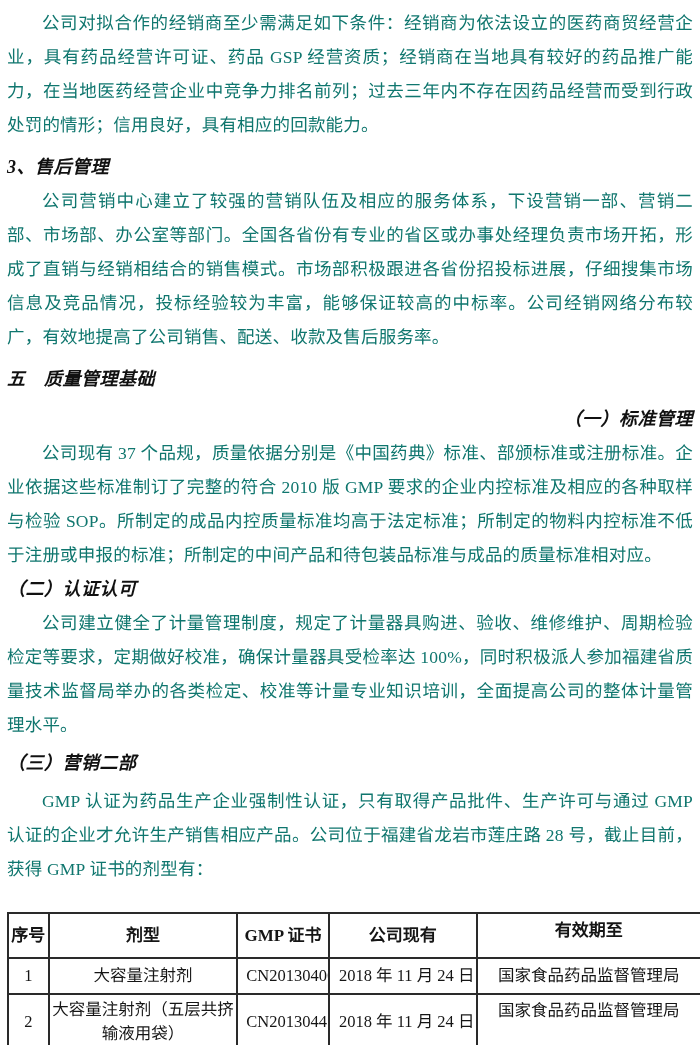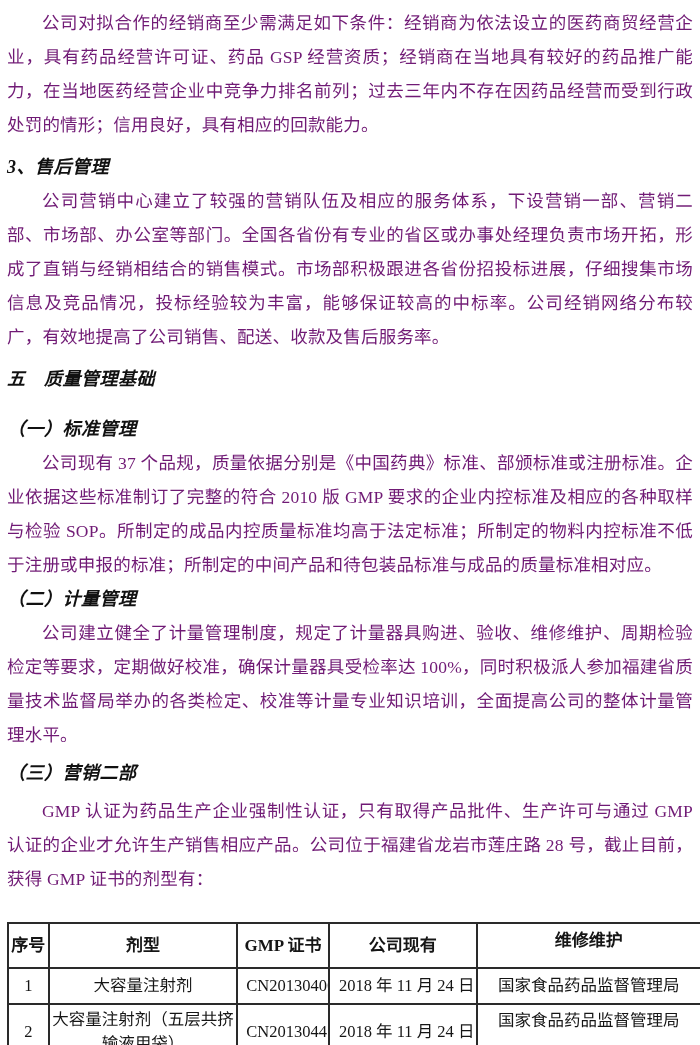--- a/index.html
+++ b/index.html
@@ -17,34 +17,34 @@
     padding: 6px 7px 0 7px;
   }
   .para {
     margin: 0;
     font-size: 17.5px;
     line-height: 34px;
     text-align: justify;
     text-align-last: left;
     text-indent: 2em;
     letter-spacing: 0.2px;
-    color: #701a75;
+    color: #0f766e;
   }
   .heading {
     margin: 0;
     font-size: 18px;
     font-weight: bold;
     line-height: 34px;
     color: #111111;
     letter-spacing: 0.5px;
     font-style: italic;
   }
   .h-after-sales { margin-top: 8px; }
   .h-quality     { margin-top: 8px; }
-  .h-standard    { margin-top: 16px; }
+  .h-standard    { margin-top: 6px; text-align: right; }
   .h-metrology   { margin-top: 0; }
   .h-cert        { margin-top: 4px; }
   .p-cert        { margin-top: 4px; }
 
   table.gmp-table {
     border-collapse: collapse;
     table-layout: fixed;
     width: 695px;
     margin: 26px 0 0 0;
     font-size: 16.5px;
@@ -83,21 +83,21 @@
 <h3 class="heading h-after-sales">3、售后管理</h3>
 
 <p class="para">公司营销中心建立了较强的营销队伍及相应的服务体系，下设营销一部、营销二部、市场部、办公室等部门。全国各省份有专业的省区或办事处经理负责市场开拓，形成了直销与经销相结合的销售模式。市场部积极跟进各省份招投标进展，仔细搜集市场信息及竞品情况，投标经验较为丰富，能够保证较高的中标率。公司经销网络分布较广，有效地提高了公司销售、配送、收款及售后服务率。</p>
 
 <h3 class="heading h-quality">五　质量管理基础</h3>
 
 <h3 class="heading h-standard">（一）标准管理</h3>
 
 <p class="para">公司现有 37 个品规，质量依据分别是《中国药典》标准、部颁标准或注册标准。企业依据这些标准制订了完整的符合 2010 版 GMP 要求的企业内控标准及相应的各种取样与检验 SOP。所制定的成品内控质量标准均高于法定标准；所制定的物料内控标准不低于注册或申报的标准；所制定的中间产品和待包装品标准与成品的质量标准相对应。</p>
 
-<h3 class="heading h-metrology">（二）计量管理</h3>
+<h3 class="heading h-metrology">（二）认证认可</h3>
 
 <p class="para">公司建立健全了计量管理制度，规定了计量器具购进、验收、维修维护、周期检验检定等要求，定期做好校准，确保计量器具受检率达 100%，同时积极派人参加福建省质量技术监督局举办的各类检定、校准等计量专业知识培训，全面提高公司的整体计量管理水平。</p>
 
 <h3 class="heading h-cert">（三）营销二部</h3>
 
 <p class="para p-cert">GMP 认证为药品生产企业强制性认证，只有取得产品批件、生产许可与通过 GMP 认证的企业才允许生产销售相应产品。公司位于福建省龙岩市莲庄路 28 号，截止目前，获得 GMP 证书的剂型有：</p>
 
 <table class="gmp-table">
   <colgroup>
     <col class="col-no">
@@ -105,21 +105,21 @@
     <col class="col-cert">
     <col class="col-valid">
     <col class="col-agency">
   </colgroup>
   <thead>
     <tr>
       <th>序号</th>
       <th>剂型</th>
       <th>GMP 证书</th>
       <th>公司现有</th>
-      <th class="col-agency">维修维护</th>
+      <th class="col-agency">有效期至</th>
     </tr>
   </thead>
   <tbody>
     <tr class="row-1">
       <td>1</td>
       <td>大容量注射剂</td>
       <td class="cell-cert">CN20130406</td>
       <td class="cell-valid">2018 年 11 月 24 日</td>
       <td>国家食品药品监督管理局</td>
     </tr>

